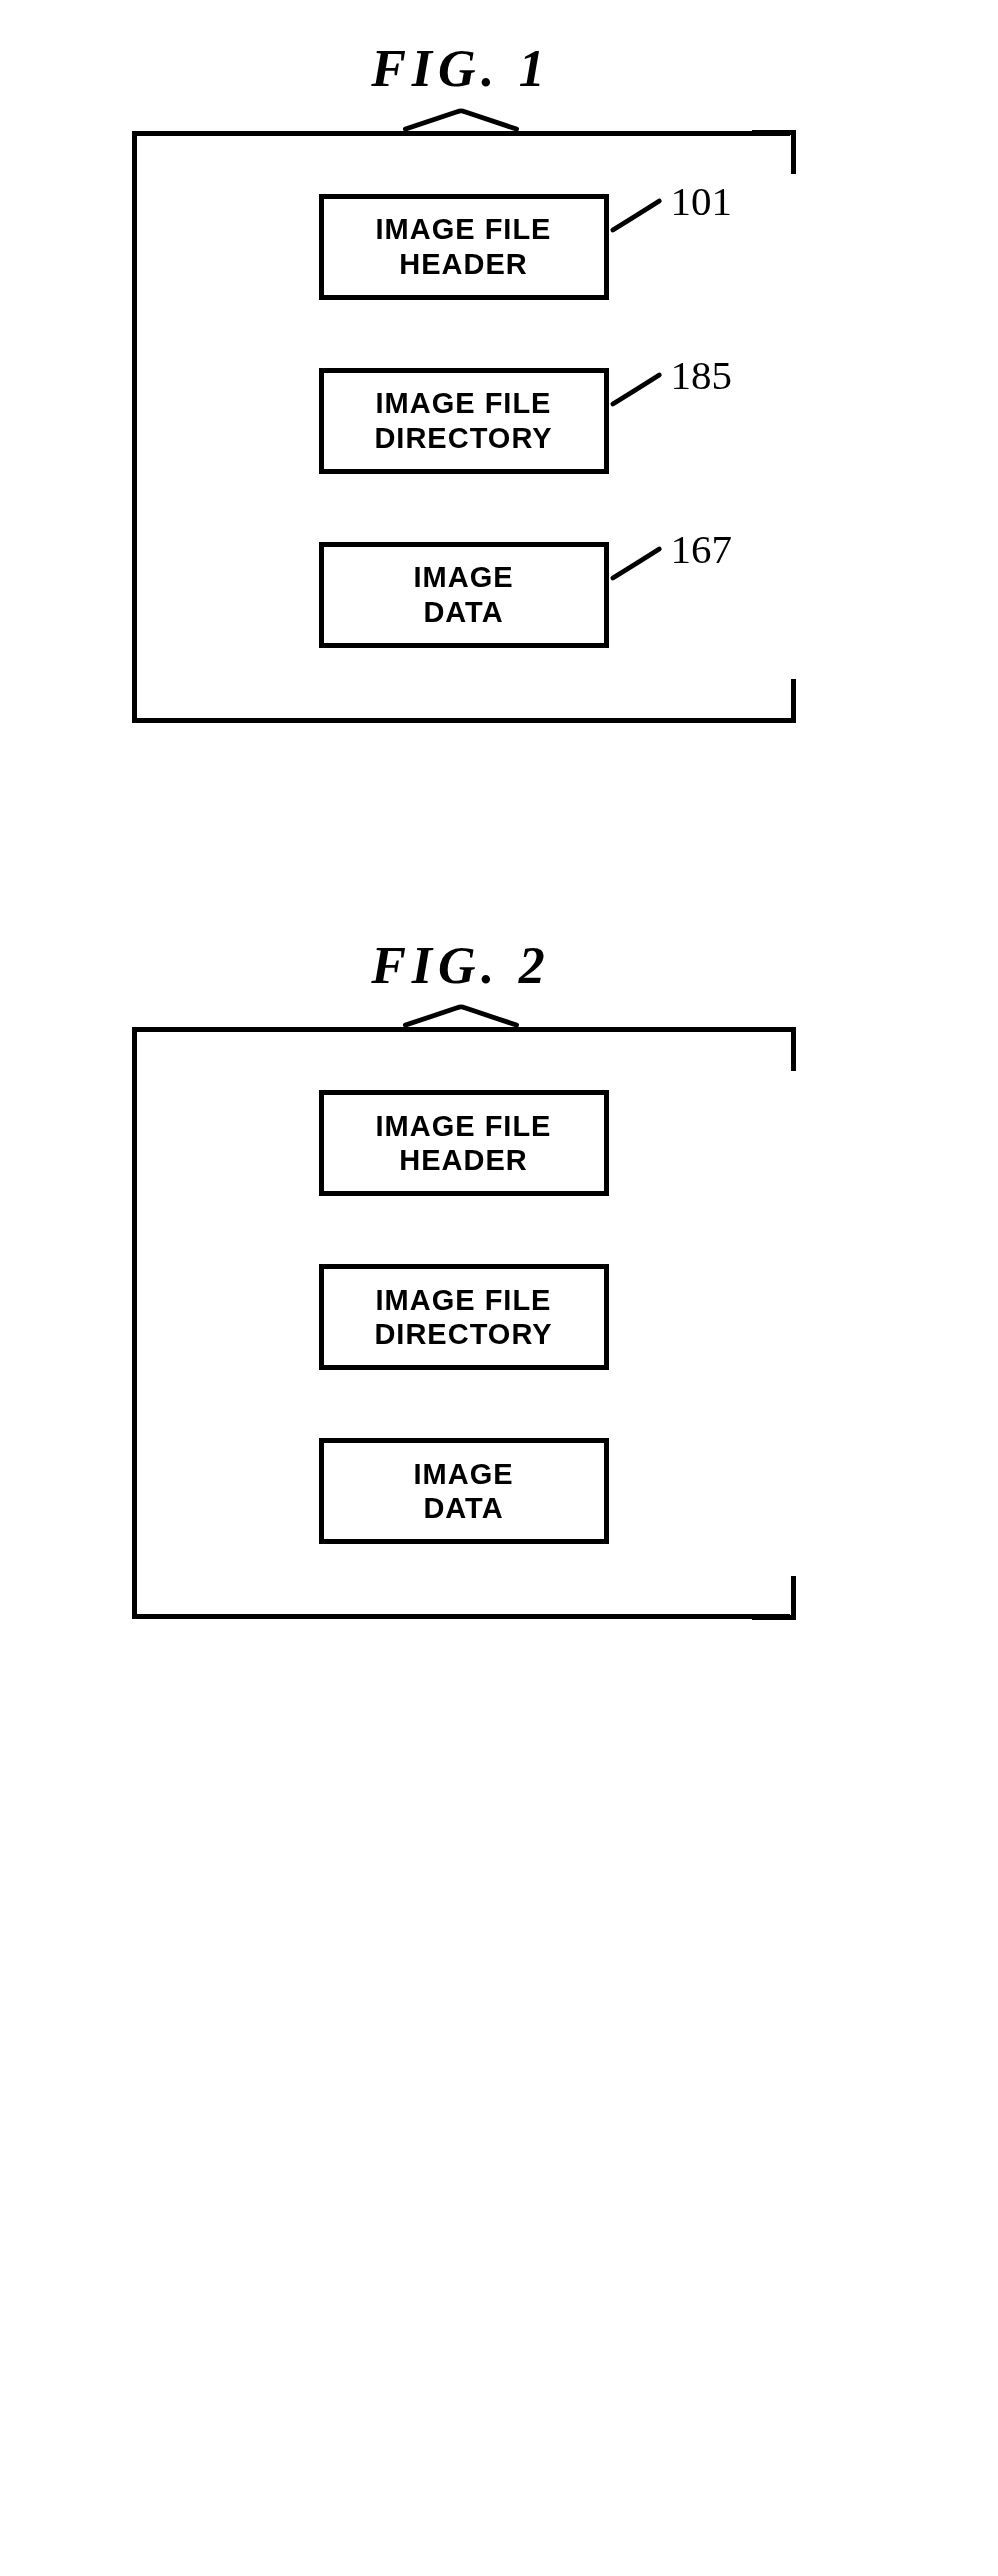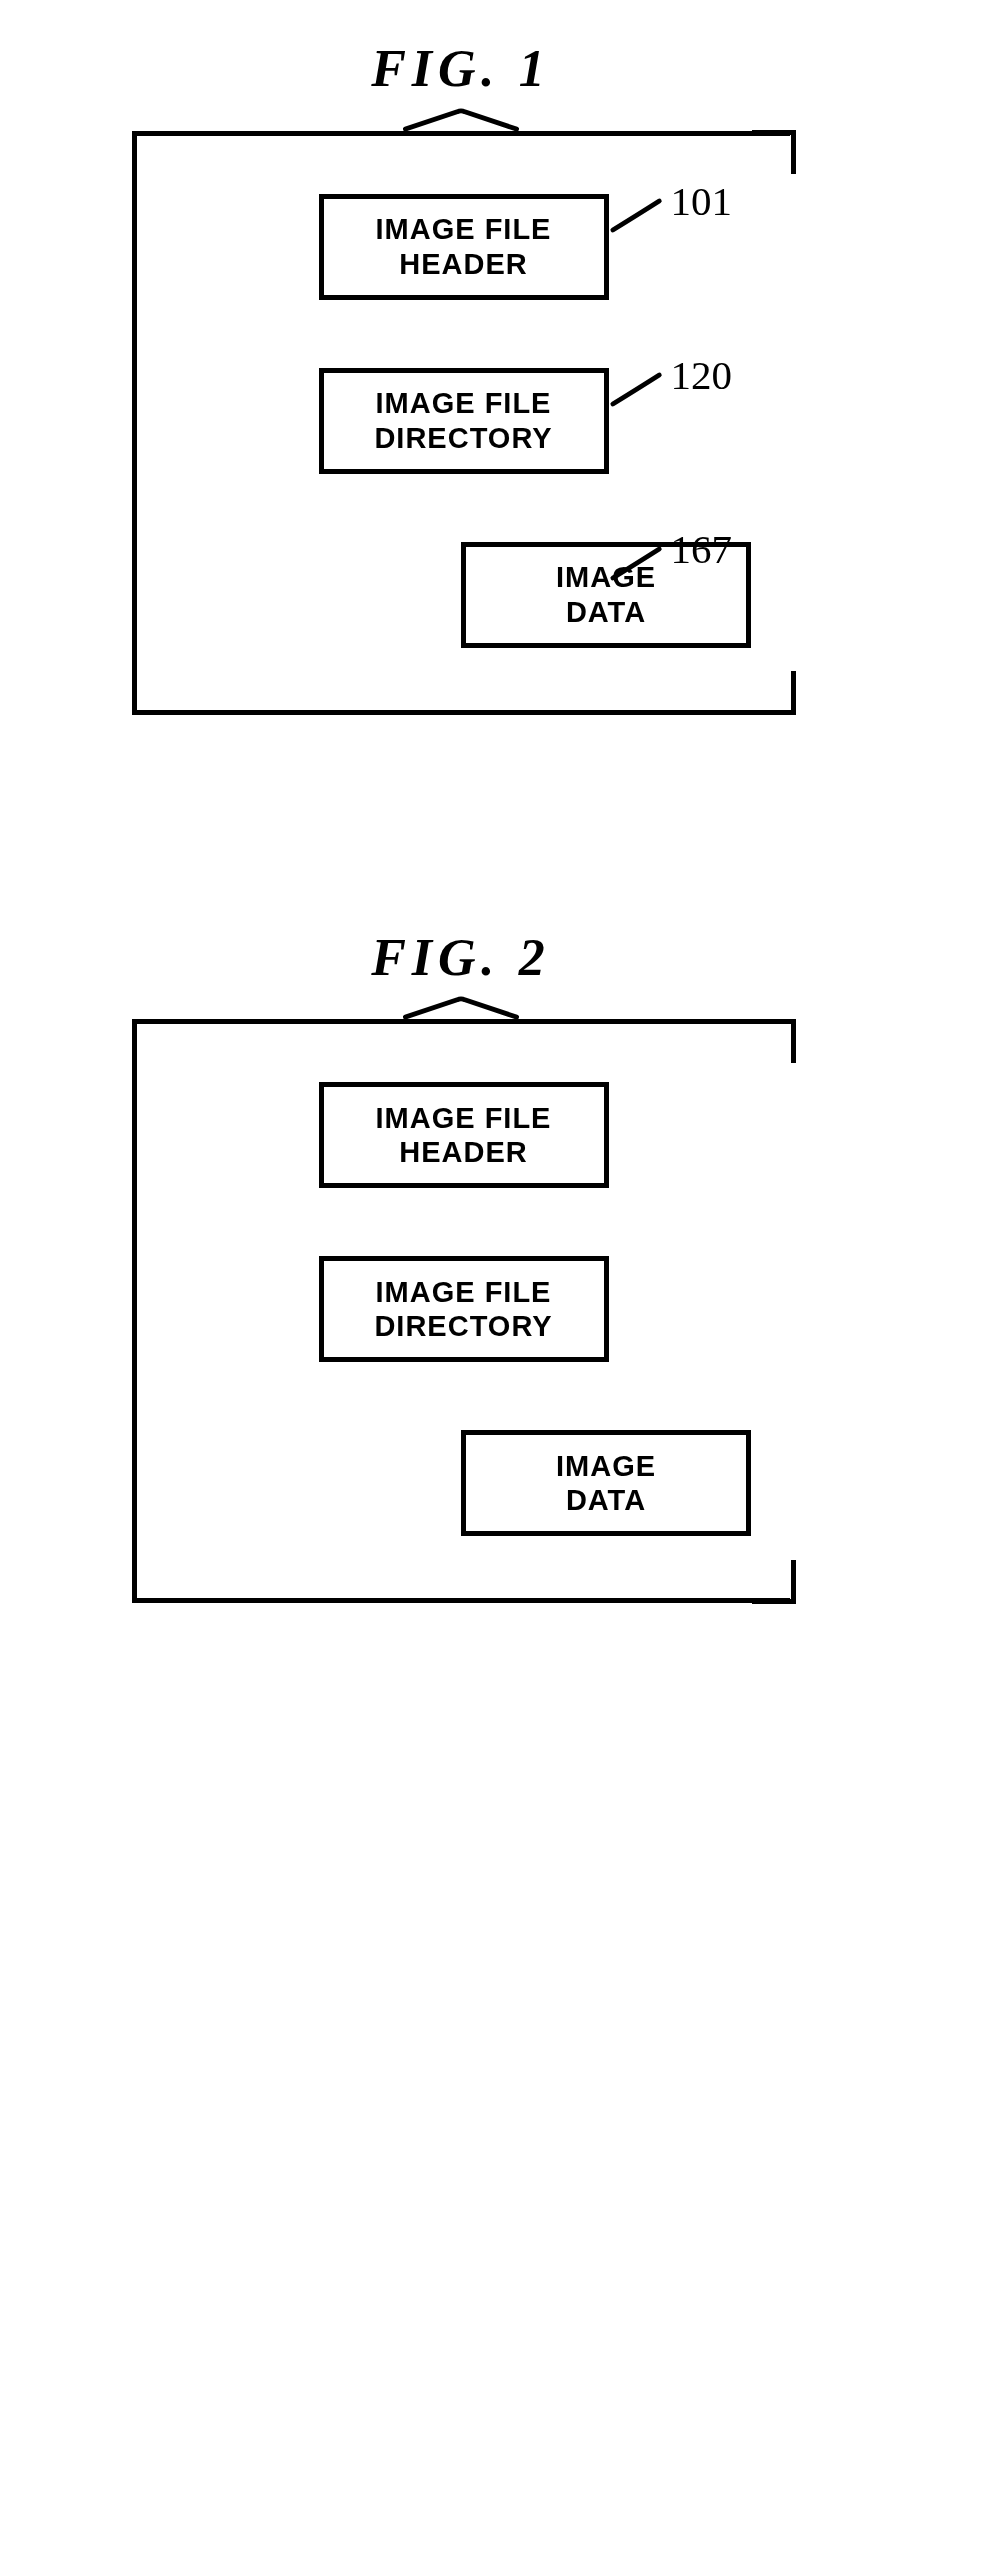--- a/index.html
+++ b/index.html
@@ -65,21 +65,21 @@
     border-right: 5.8px solid #000;
   }
 
   .box-row {
     display: flex;
     align-items: flex-start;
     justify-content: center;
     position: relative;
     margin-bottom: 68px;
   }
-  .box-row:last-child { margin-bottom: 8px; justify-content: flex-end; }
+  .box-row:last-child { margin-bottom: 16px; }
 
   .box {
     border: 5.8px solid #000;
     width: 290px;
     min-height: 106px;
     display: flex;
     align-items: center;
     justify-content: center;
     text-align: center;
     font-size: 29px;
@@ -138,21 +138,21 @@
       </div>
 
       <div class="box-row">
         <div class="box">
           <span>IMAGE FILE<br>DIRECTORY</span>
         </div>
         <div class="leader">
           <svg width="58" height="39" viewBox="0 0 60 40">
             <path d="M4 36 Q30 20 52 6" fill="none" stroke="#000" stroke-width="5" stroke-linecap="round"></path>
           </svg>
-          <span class="ref-num">120</span>
+          <span class="ref-num">185</span>
         </div>
       </div>
 
       <div class="box-row">
         <div class="box">
           <span>IMAGE<br>DATA</span>
         </div>
         <div class="leader">
           <svg width="58" height="39" viewBox="0 0 60 40">
             <path d="M4 36 Q30 20 52 6" fill="none" stroke="#000" stroke-width="5" stroke-linecap="round"></path>

